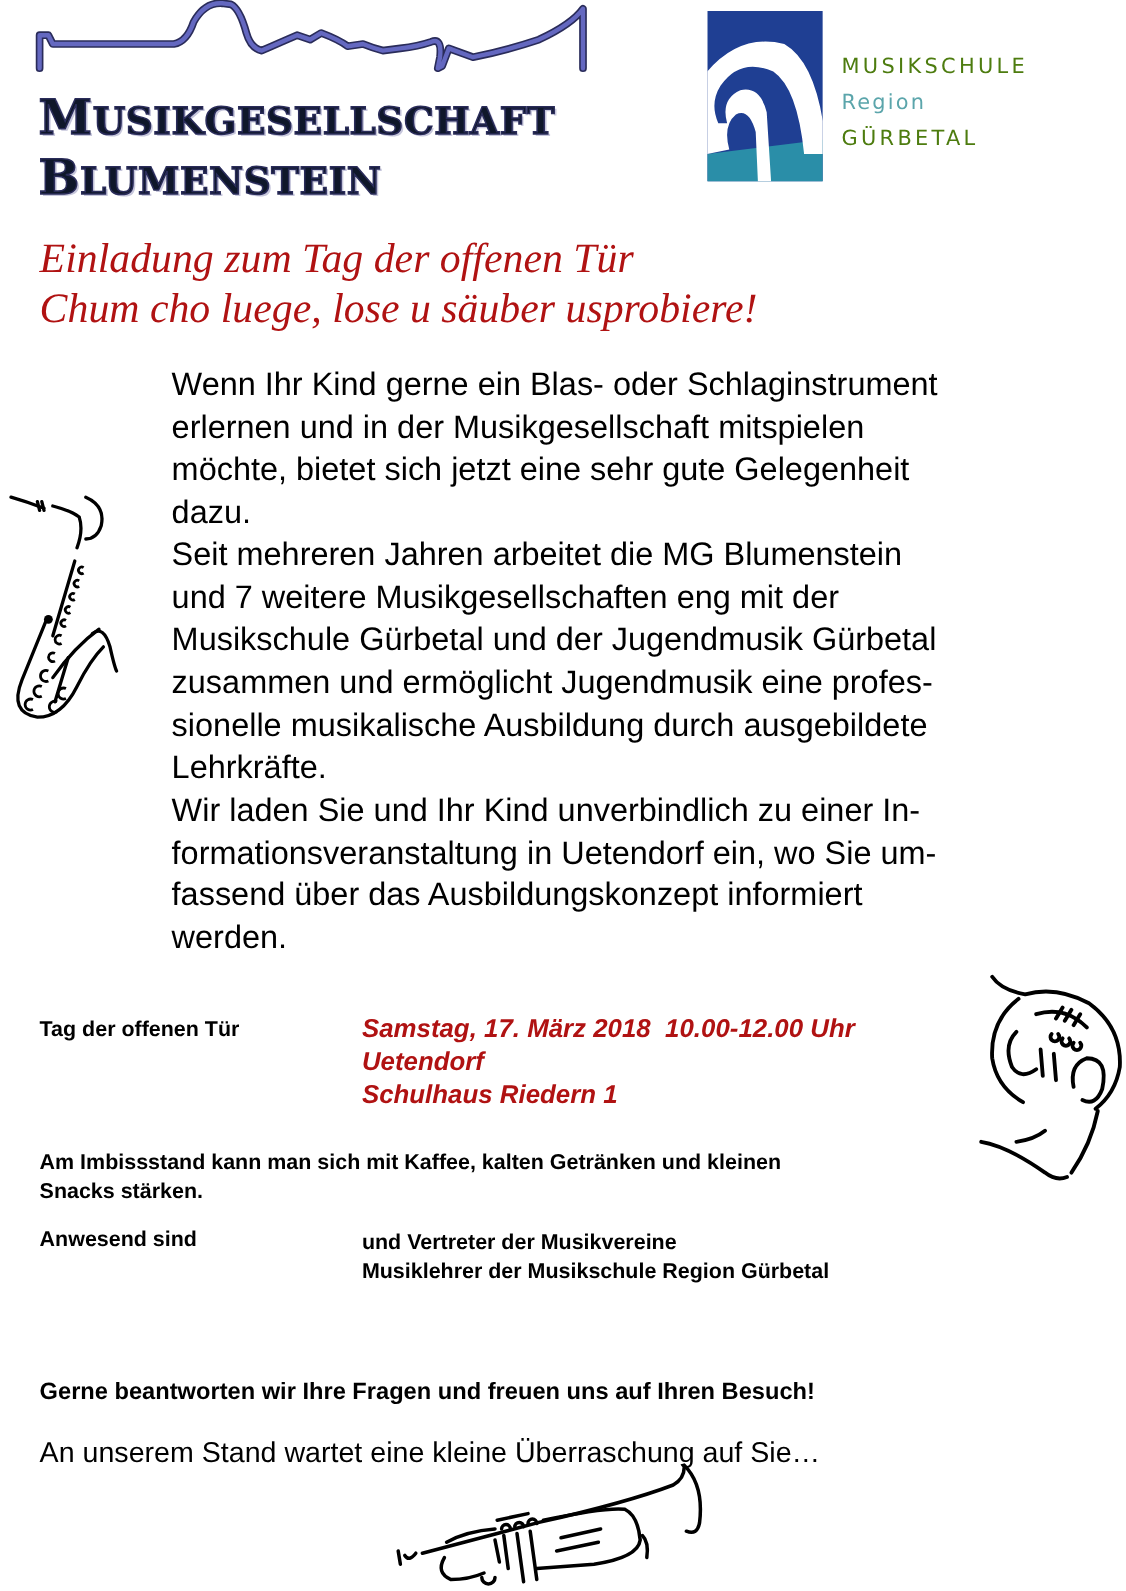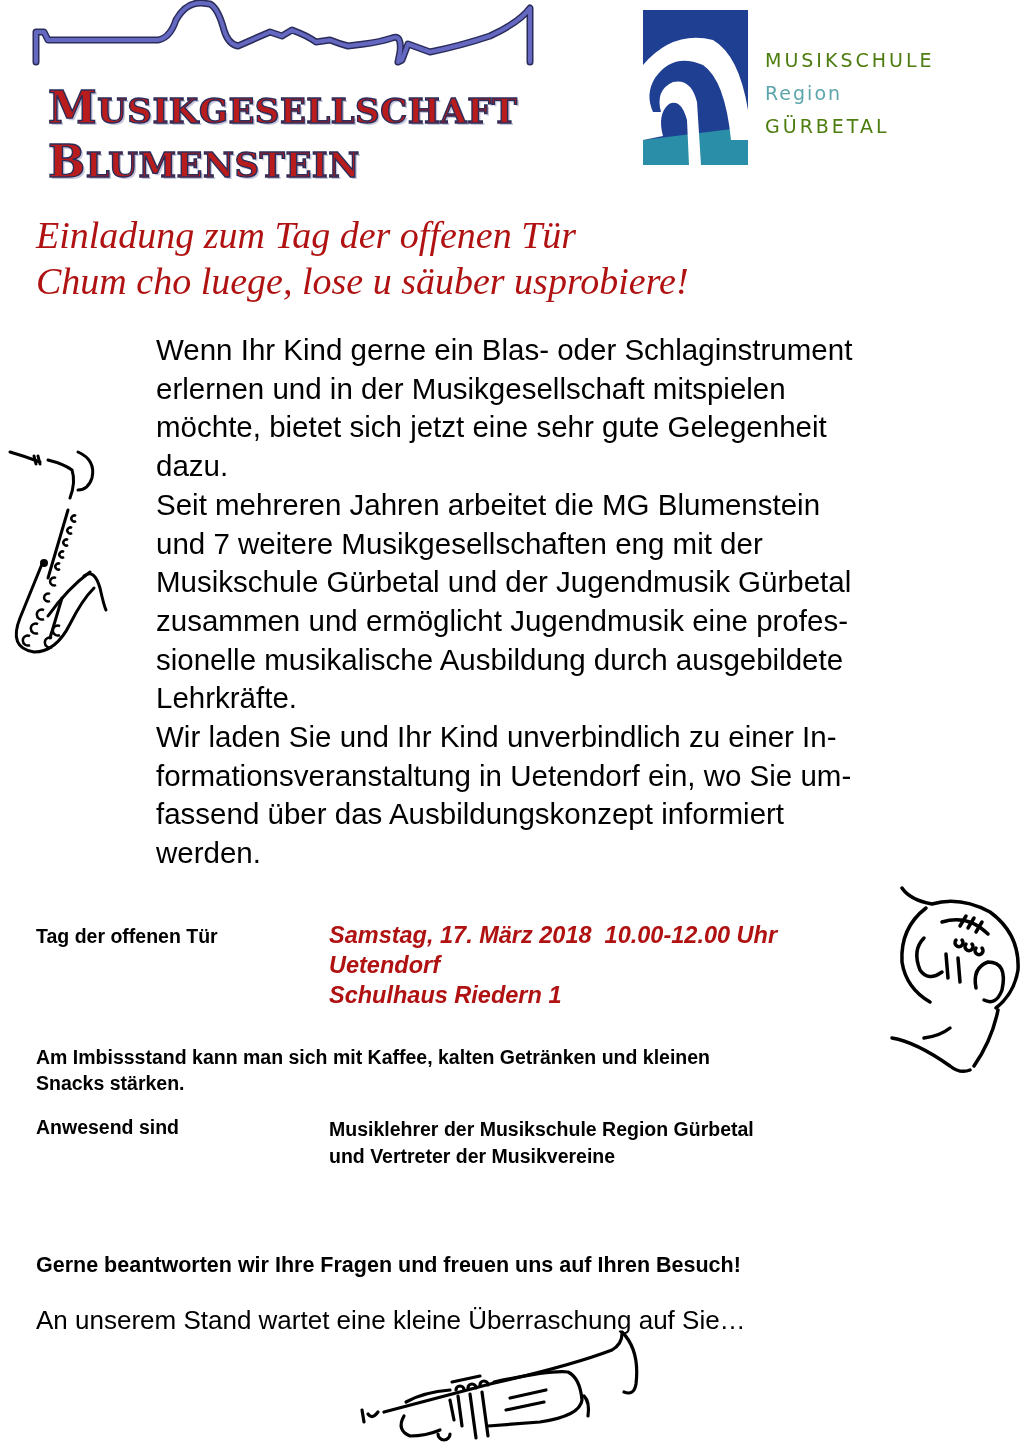--- a/index.html
+++ b/index.html
@@ -2,21 +2,21 @@
 <html><head>
 <meta charset="utf-8">
 <style>
   html, body { margin:0; padding:0; background:#ffffff; }
   body { width:1024px; height:1446px; position:relative; overflow:hidden; font-family:"Liberation Sans", sans-serif; color:#000; }
   .abs { position:absolute; }
 
   
   #mg-logo { left:30px; top:0; width:520px; height:190px; }
   #mg-skyline { position:absolute; left:0; top:0; }
-  .mg-title { position:absolute; left:18px; font-family:"DejaVu Serif", "Liberation Serif", serif; font-weight:bold; color:#b91c1c;
+  .mg-title { position:absolute; left:5px; font-family:"DejaVu Serif", "Liberation Serif", serif; font-weight:bold; color:#0f172a;
     -webkit-text-stroke:1.4px #2a2c5a; letter-spacing:0.5px; text-shadow:2px 2px 0 #c7c7dc; }
   .mg-title .big { font-size:44px; }
   .mg-title .small { font-size:34px; }
   #mg-line1 { top:82px; }
   #mg-line2 { top:136px; }
 
   
   #ms-logo { left:643px; top:10px; width:300px; height:155px; }
   #ms-mark { position:absolute; left:0; top:0; }
   #ms-text { position:absolute; left:122px; top:34px; font-family:"DejaVu Sans", sans-serif; font-size:19px; letter-spacing:3px; line-height:33px; }
@@ -146,22 +146,22 @@
   <div class="red-bold">Schulhaus Riedern 1</div>
 </div>
 
 <div id="snack-text" class="abs">
   <div>Am Imbissstand kann man sich mit Kaffee, kalten Getränken und kleinen</div>
   <div>Snacks stärken.</div>
 </div>
 
 <div id="present-label" class="abs detail-label">Anwesend sind</div>
 <div id="present-info" class="abs">
+  <div>und Vertreter der Musikvereine</div>
   <div>Musiklehrer der Musikschule Region Gürbetal</div>
-  <div>und Vertreter der Musikvereine</div>
 </div>
 
 <div id="closing1" class="abs">Gerne beantworten wir Ihre Fragen und freuen uns auf Ihren Besuch!</div>
 <div id="closing2" class="abs">An unserem Stand wartet eine kleine Überraschung auf Sie…</div>
 
 <svg class="abs" style="left:340px;top:1330px" width="310" height="116" viewBox="0 0 310 116">
   <g fill="none" stroke="#000" stroke-width="3.2" stroke-linecap="round">
     <path d="M282,2 Q300,20 296,54 Q294,66 284,62"></path>
     <path d="M44,82 L150,54 Q230,36 272,20 Q282,14 282,4"></path>
     <path d="M154,52 Q210,40 228,42 Q240,48 242,70 Q240,86 200,92 L148,96"></path>

